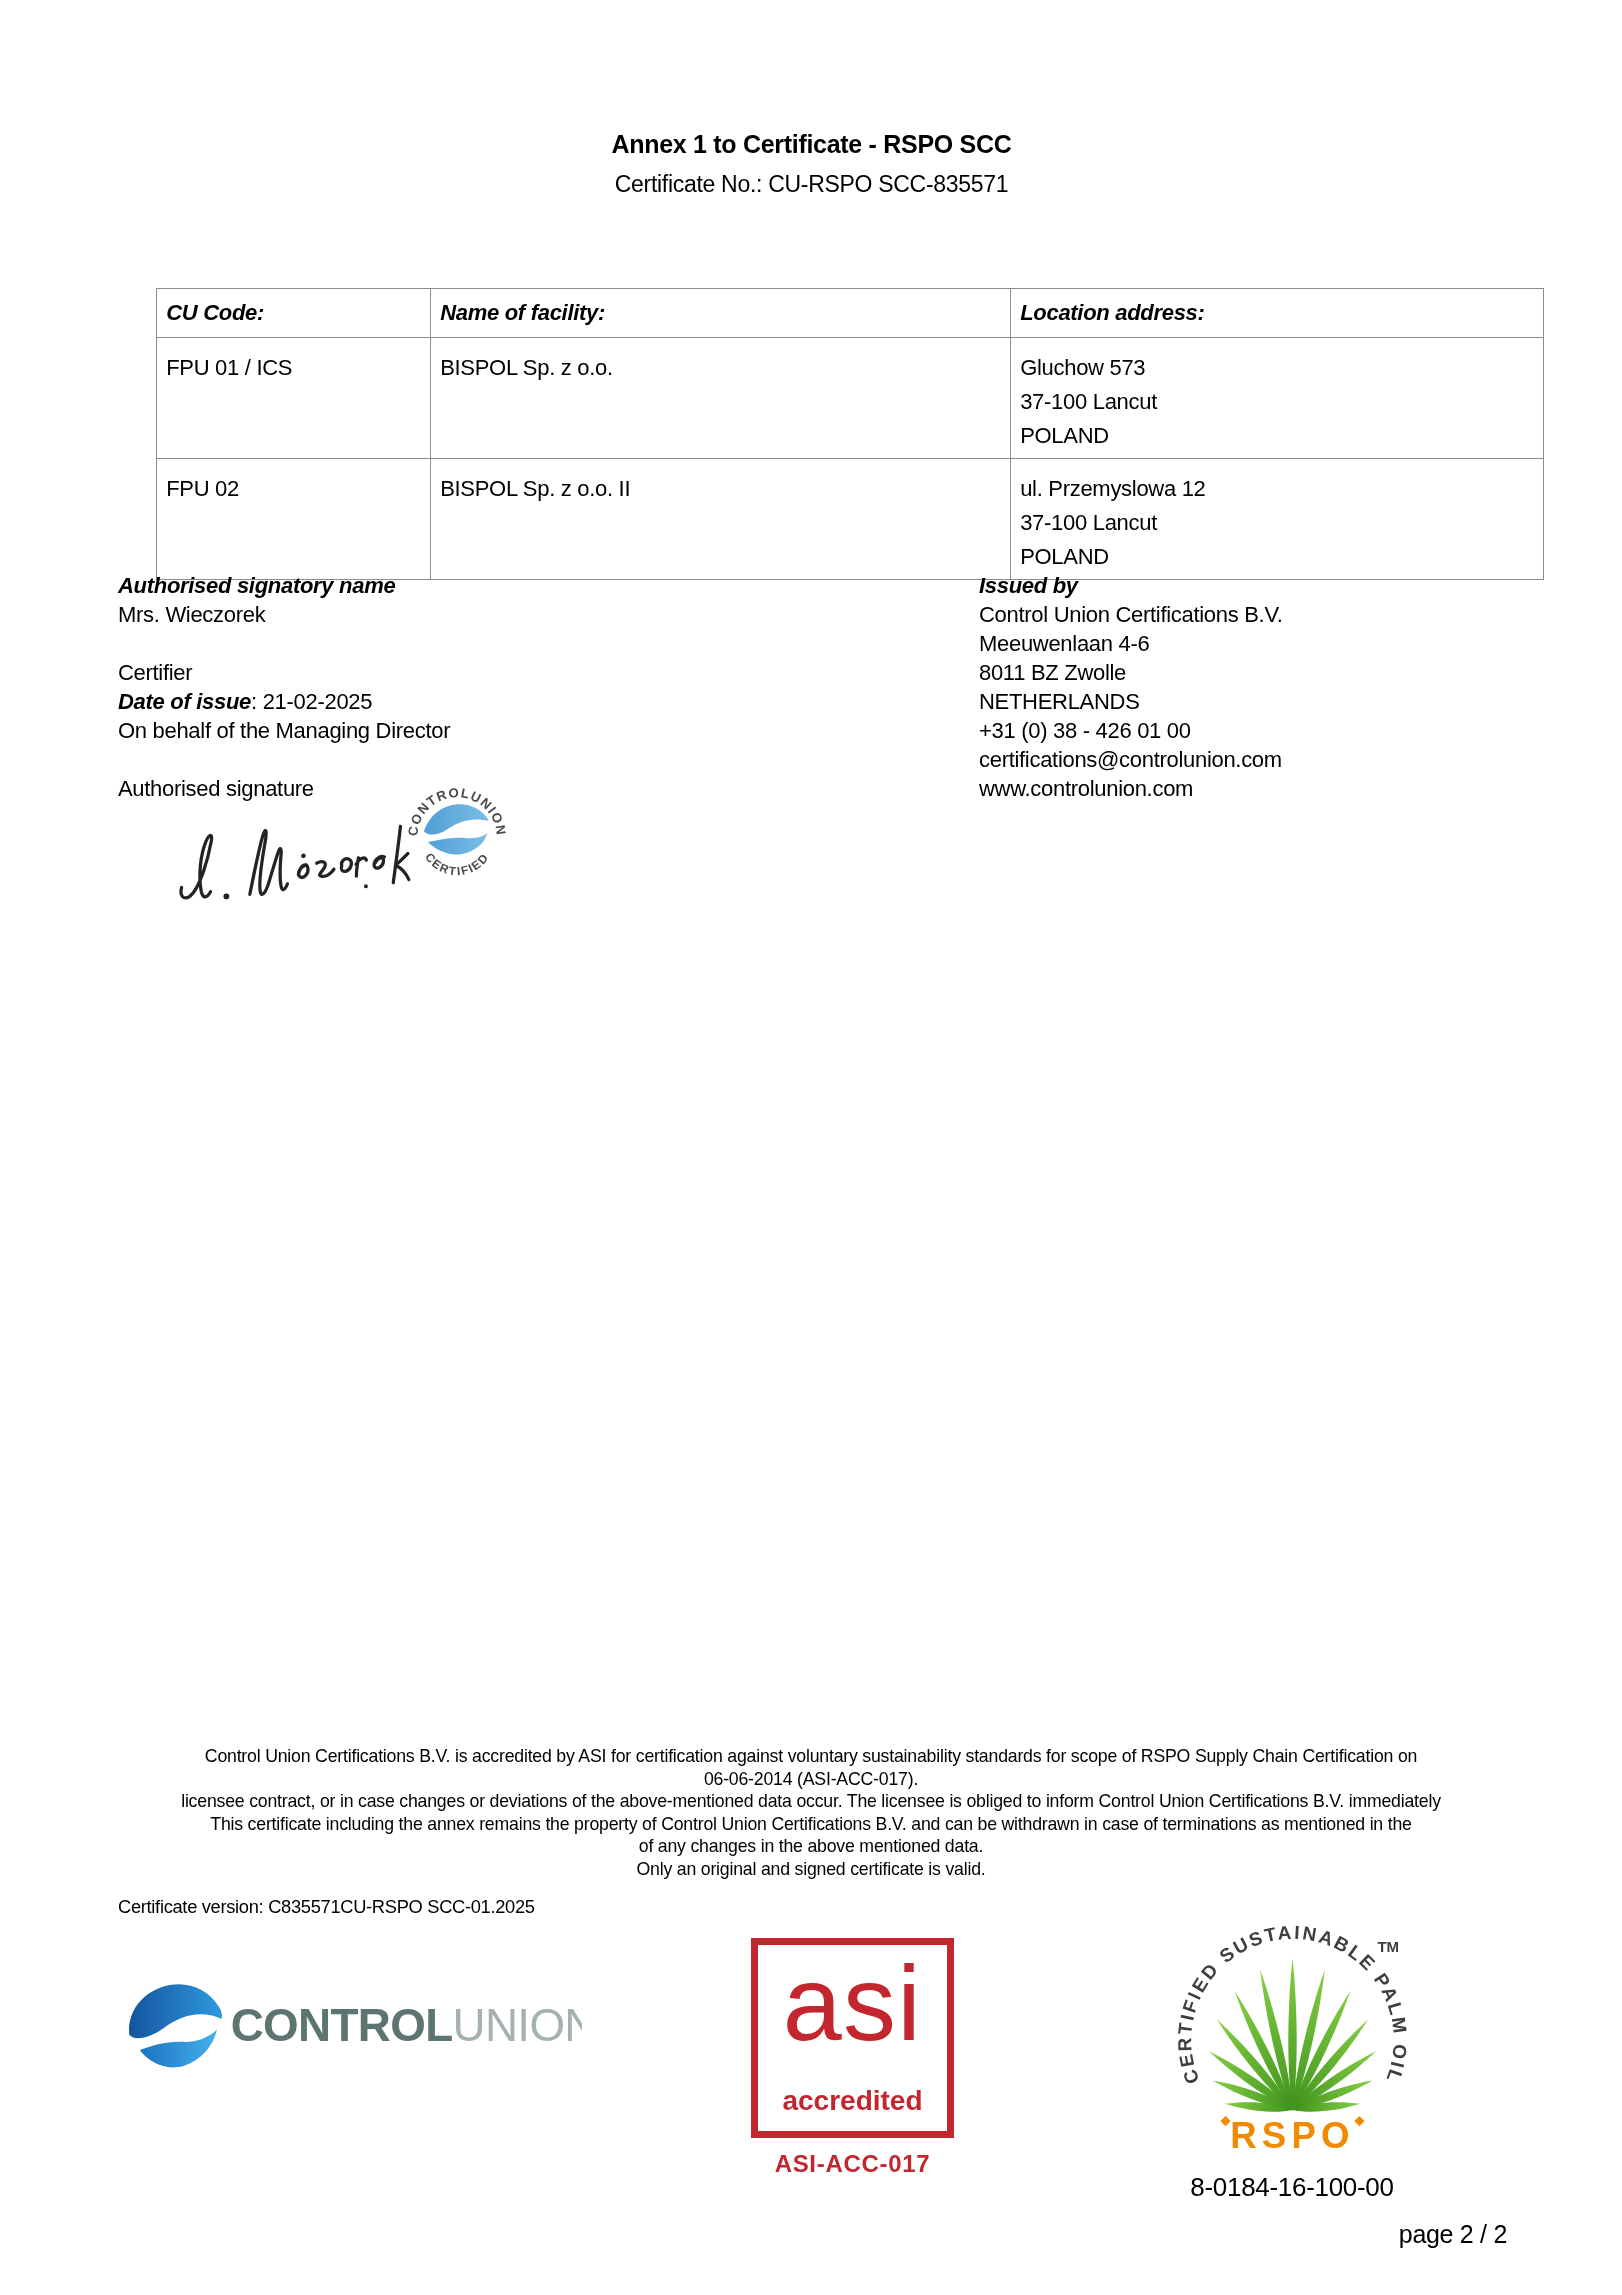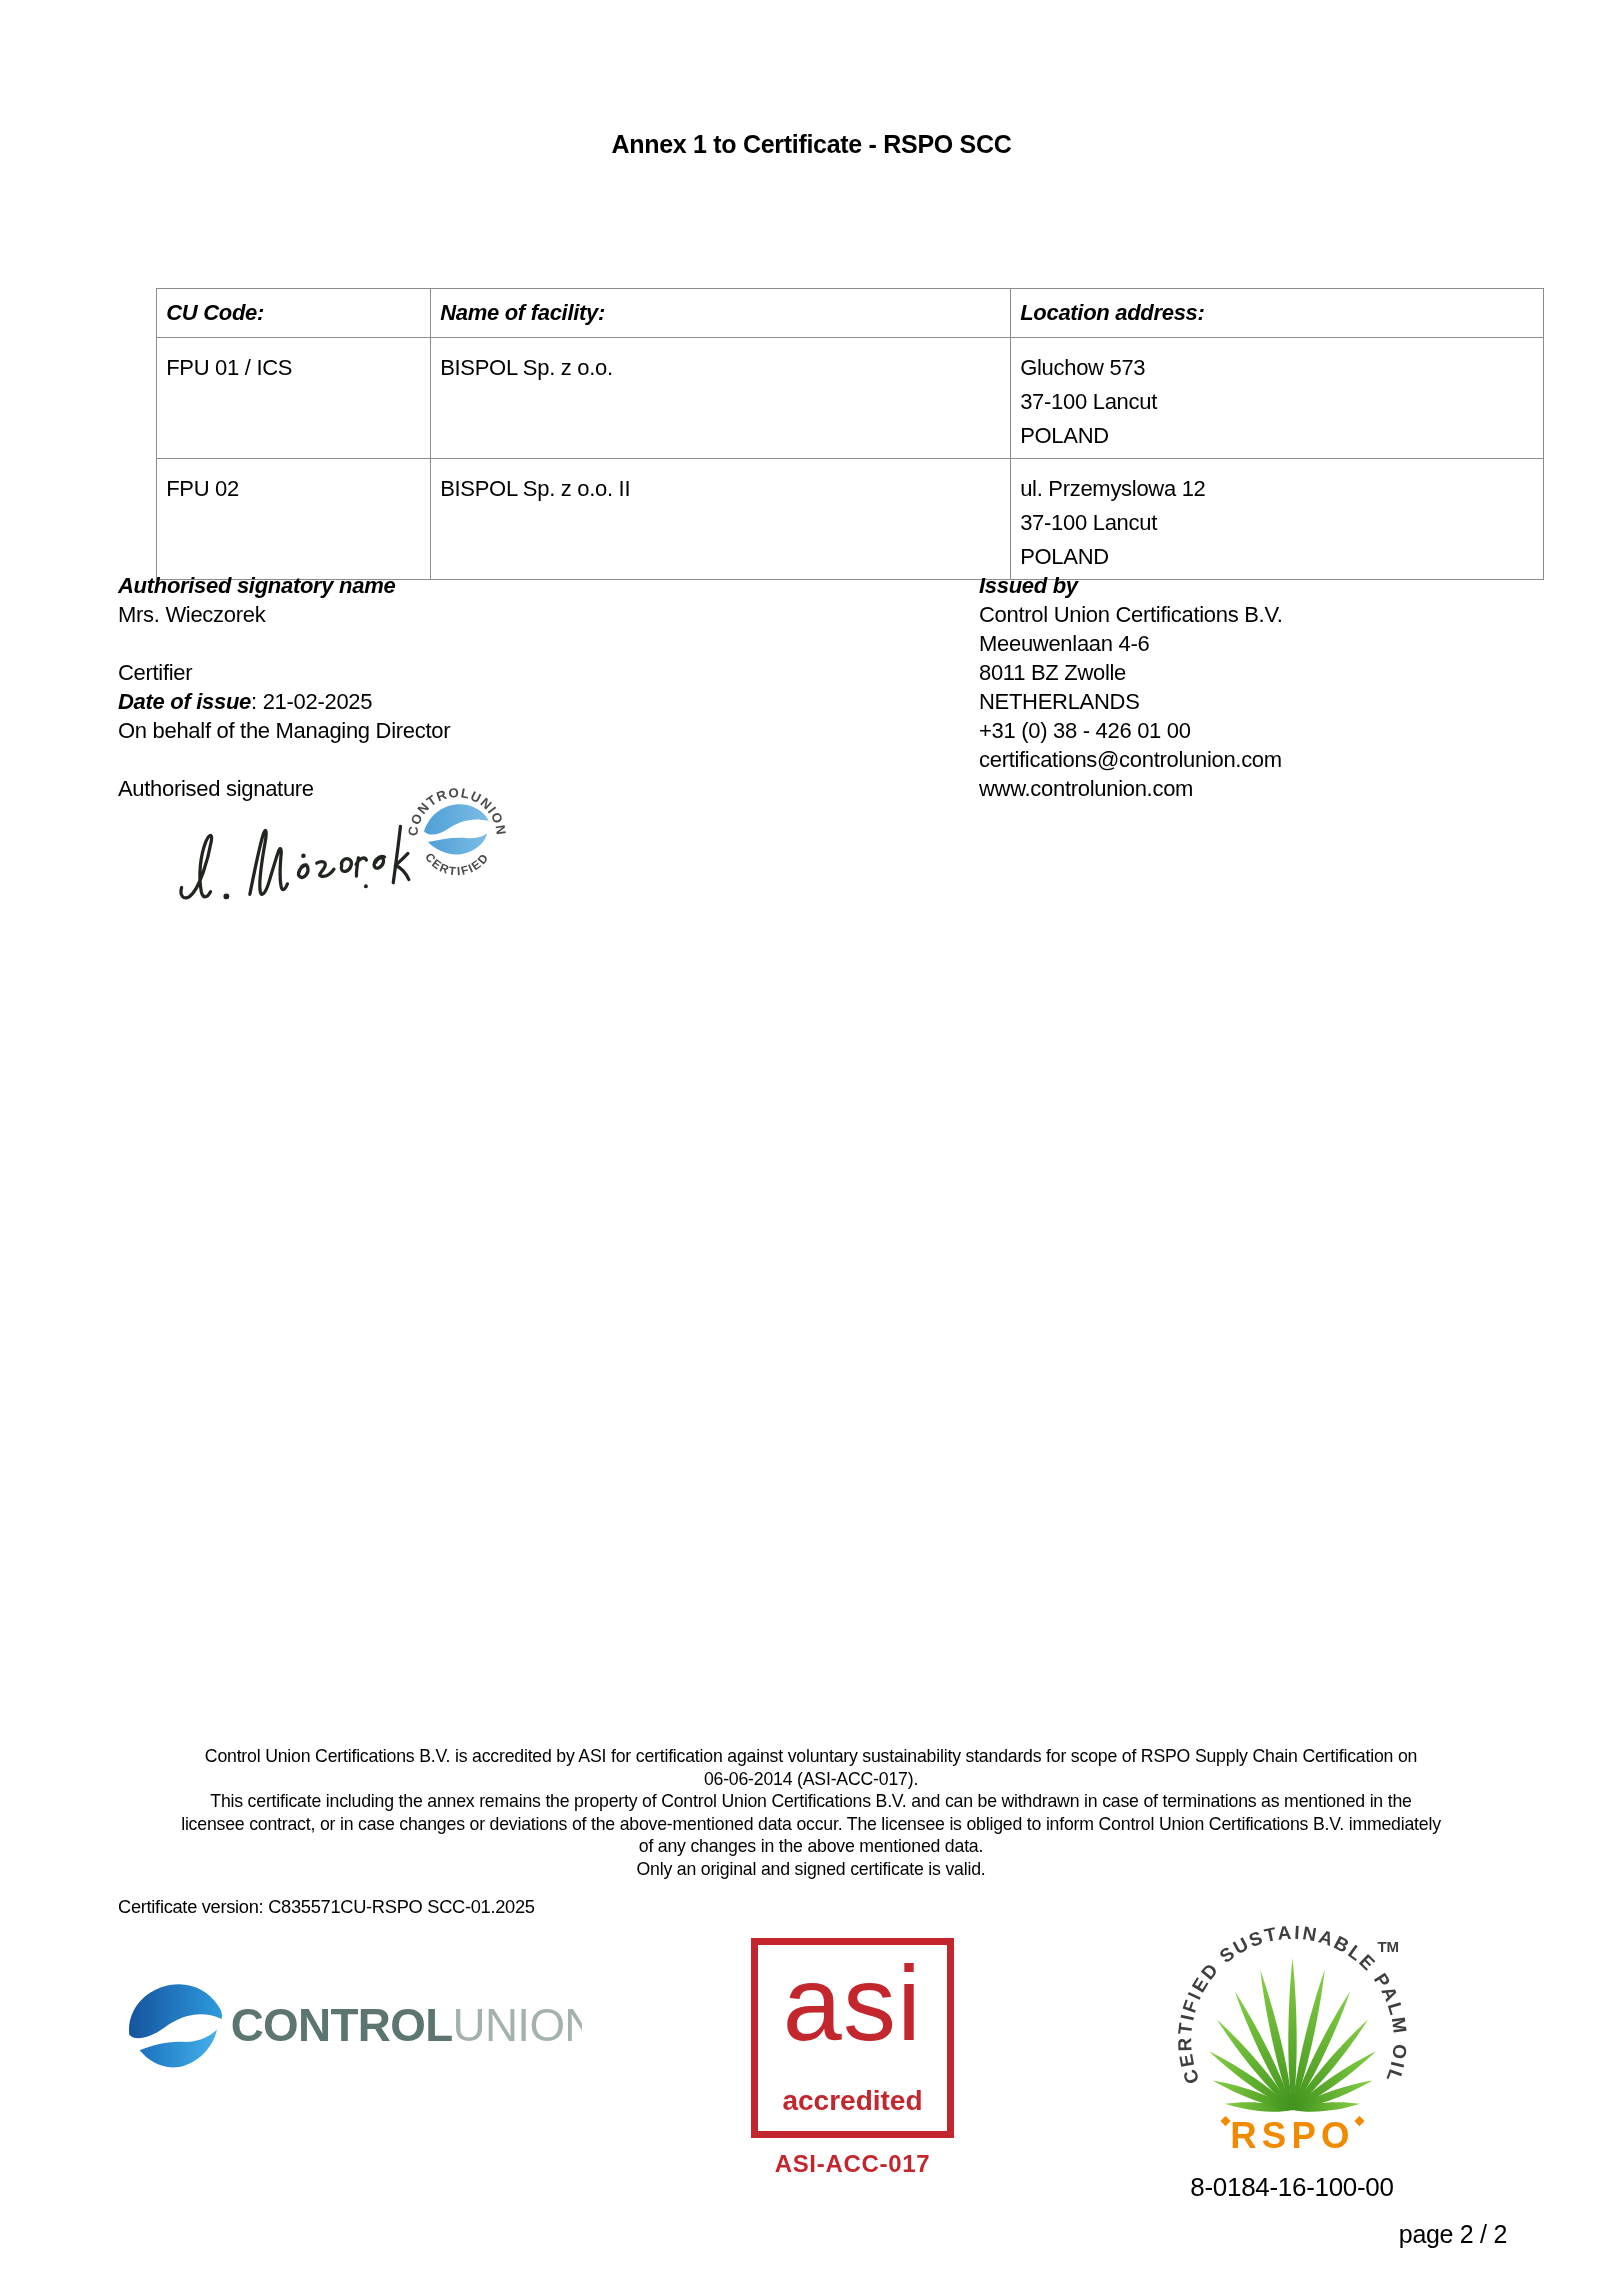--- a/index.html
+++ b/index.html
@@ -36,20 +36,21 @@
   
   #rspo-license{left:1158px;top:2172px;width:268px;text-align:center;font-size:26px;letter-spacing:-0.3px;}
   #page-num{top:2220px;right:116px;font-size:25px;}
 </style>
 </head>
 <body>
 
 <div id="page">
 
   <div class="abs center" id="doc-title">Annex 1 to Certificate - RSPO SCC</div>
+  <div class="abs center" id="doc-subtitle">Certificate No.: CU-RSPO SCC-835571</div>
 
   <table id="facility-table">
     <colgroup>
         <col style="width:274px">
         <col style="width:580px">
         <col style="width:533px">
       </colgroup>
     <tbody>
         <tr>
       <th>CU Code:</th>
@@ -132,22 +133,22 @@
       <textPath href="#stampTopArc" startOffset="50%" text-anchor="middle">CONTROLUNION</textPath>
     </text>
     <text font-family="Liberation Sans, sans-serif" font-size="18" font-weight="bold" fill="#4a4a4a" letter-spacing="2.5">
       <textPath href="#stampBotArc" startOffset="50%" text-anchor="middle">CERTIFIED</textPath>
     </text>
   </svg>
 
   <div class="abs" id="disclaimer">
     <div>Control Union Certifications B.V. is accredited by ASI for certification against voluntary sustainability standards for scope of RSPO Supply Chain Certification on</div>
     <div>06-06-2014 (ASI-ACC-017).</div>
+    <div>licensee contract, or in case changes or deviations of the above-mentioned data occur. The licensee is obliged to inform Control Union Certifications B.V. immediately</div>
     <div>This certificate including the annex remains the property of Control Union Certifications B.V. and can be withdrawn in case of terminations as mentioned in the</div>
-    <div>licensee contract, or in case changes or deviations of the above-mentioned data occur. The licensee is obliged to inform Control Union Certifications B.V. immediately</div>
     <div>of any changes in the above mentioned data.</div>
     <div>Only an original and signed certificate is valid.</div>
   </div>
 
   <div class="abs" id="cert-version">Certificate version: C835571CU-RSPO SCC-01.2025</div>
 
   <svg class="abs" style="left:124px;top:1977px;" width="458" height="95" viewBox="0 0 700 145">
     <defs>
       <linearGradient id="cuTop" x1="0" y1="0" x2="1" y2="0">
         <stop offset="0" stop-color="#15549e"></stop>

